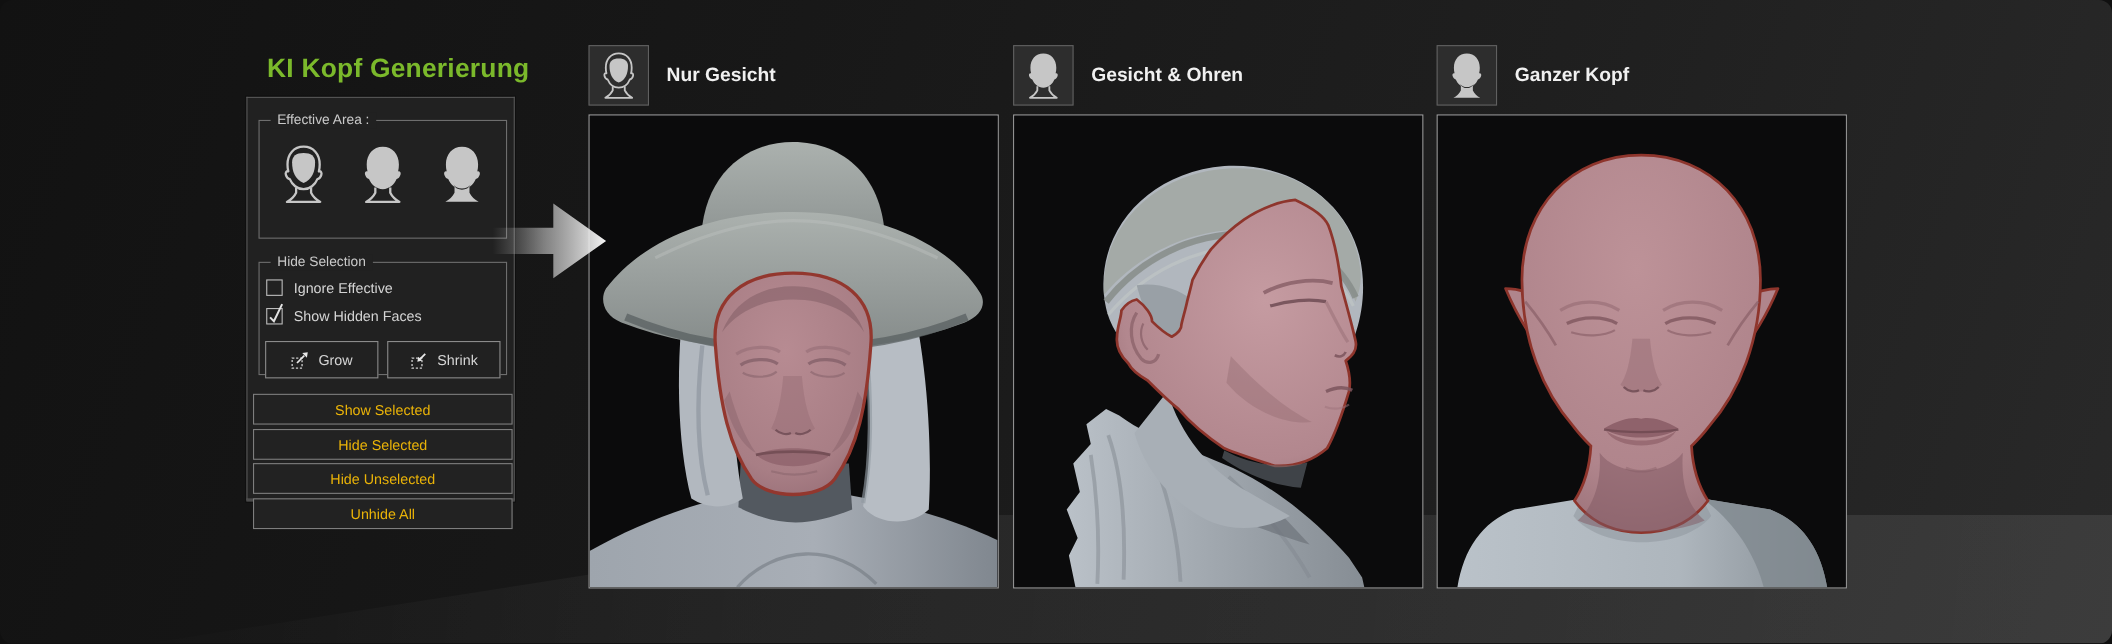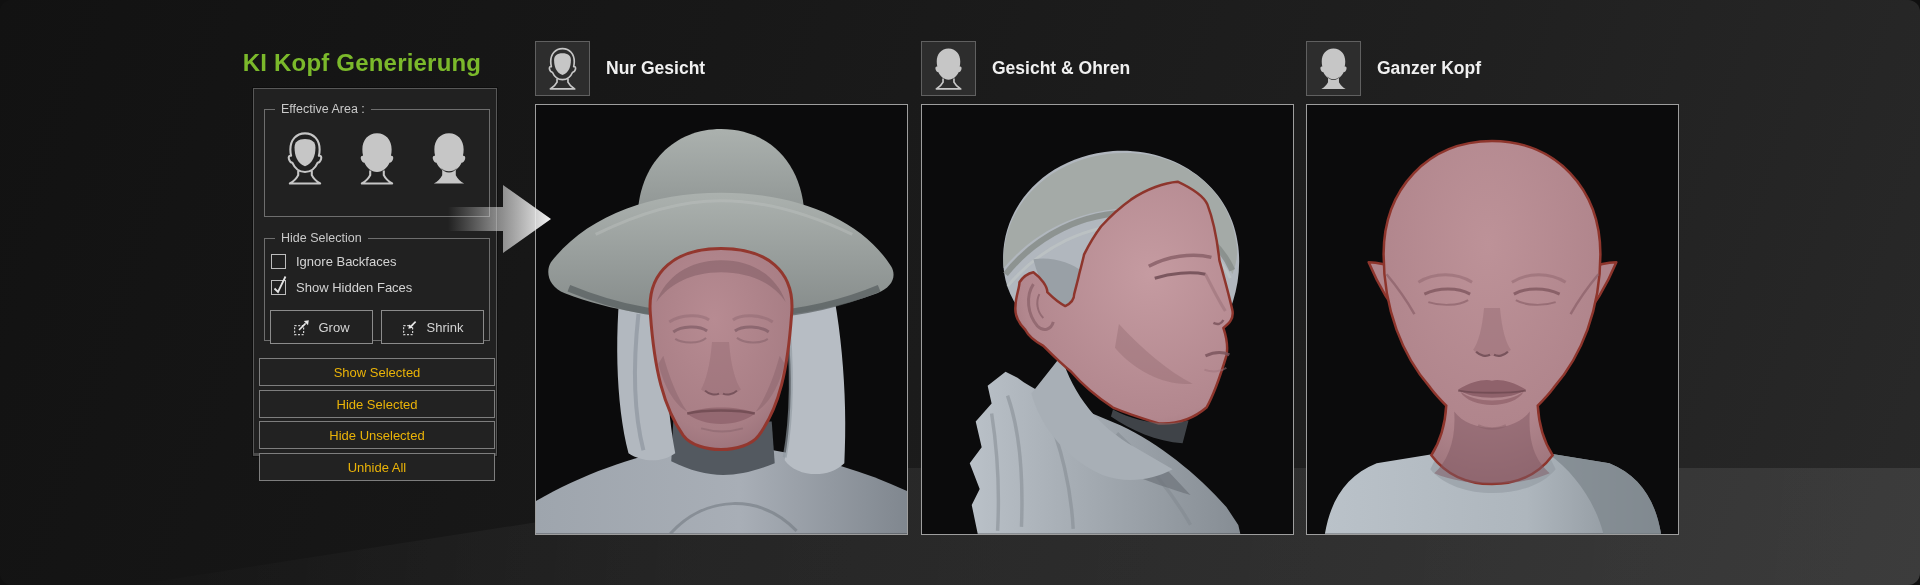--- a/index.html
+++ b/index.html
@@ -16,21 +16,21 @@
     clip-path:polygon(7% 100%,46% 0,100% 0,100% 100%);
     pointer-events:none;
   }
   
   .title{
     position:absolute;left:240px;top:49px;width:244px;text-align:center;
     font-size:24px;font-weight:bold;color:var(--accent,#7bb92b);letter-spacing:.2px;white-space:nowrap;
   }
   
   .tool-panel{
-    position:absolute;left:253px;top:88px;width:244px;height:368px;box-sizing:border-box;
+    position:absolute;left:224px;top:88px;width:244px;height:368px;box-sizing:border-box;
     background:#212121;border:1px solid #585858;border-bottom:3px solid #4a4a4a;
     box-shadow:0 0 0 1px rgba(0,0,0,.35);
   }
   .box{position:absolute;border:1px solid #6e6e6e;box-sizing:border-box;}
   .box .legend{
     position:absolute;top:-8px;left:10px;background:#212121;padding:0 6px;
     font-size:12.5px;color:#c9c9c9;white-space:nowrap;line-height:15px;
   }
   .box1{left:10px;top:20px;width:226px;height:108px;}
   .icon-row{display:flex;justify-content:center;gap:26px;padding-top:20px;}
@@ -106,21 +106,21 @@
       </div>
     </div>
 
     <div class="box box2">
       <span class="legend">Hide Selection</span>
 
       <div class="cbrow" style="top:15px">
         <span class="cbox">
           
         </span>
-        <span class="cblabel">Ignore Backfaces</span>
+        <span class="cblabel">Ignore Effective</span>
       </div>
 
       <div class="cbrow" style="top:41px">
         <span class="cbox checked">
           <svg viewBox="0 0 16 16">
               <path d="M3.5 8.5 L7 12 L14.5 -3.5" fill="none" stroke="#e3e3e3" stroke-width="1.8"></path>
             </svg>
         </span>
         <span class="cblabel">Show Hidden Faces</span>
       </div>

